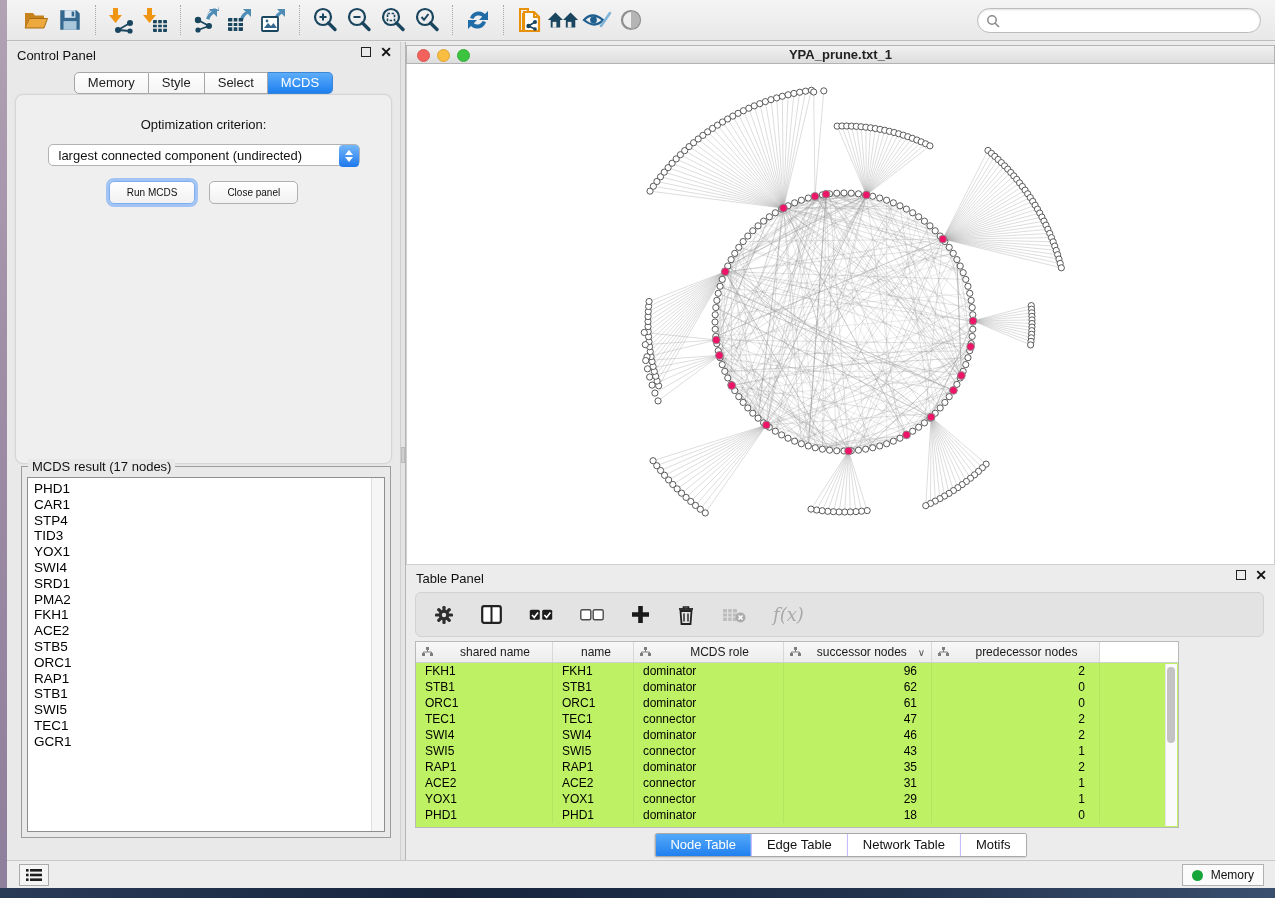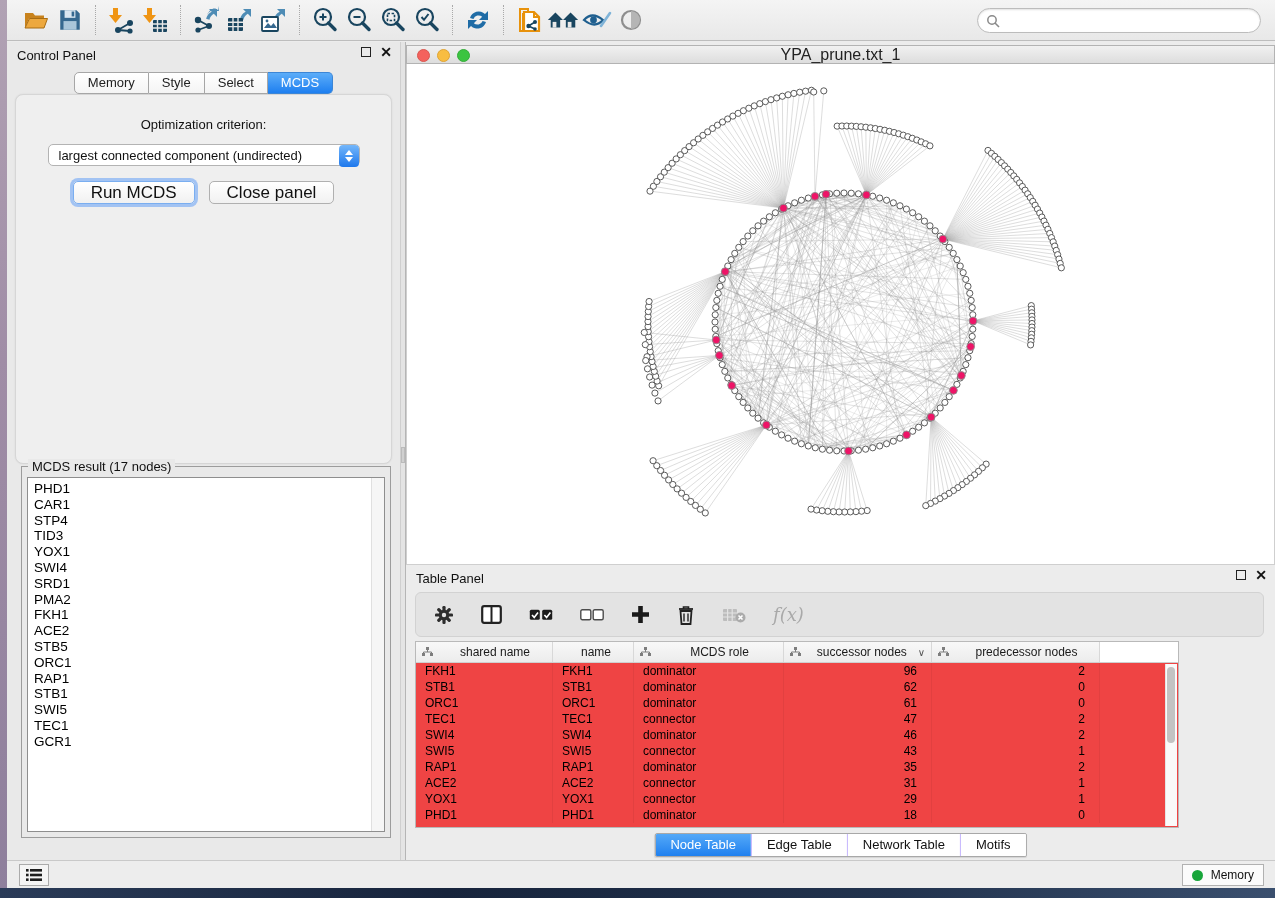--- a/index.html
+++ b/index.html
@@ -42,21 +42,21 @@
   #cp-inner { position:absolute; left:8px; top:52px; width:377px; height:370px;
     background:#efefef; border:1px solid #d6d6d6; border-radius:8px; box-shadow:0 0 2px rgba(0,0,0,.08); }
   #opt-label { text-align:center; font-size:13px; color:#111; margin-top:22px; }
   #opt-select { position:relative; width:312px; height:22px; margin:12px auto 0; background:#fff;
     border:1px solid #b3b3b3; border-radius:5px; font-size:13px; line-height:22px; padding-left:10px; color:#111; }
   #opt-stepper { position:absolute; right:0px; top:0px; width:20px; height:22px; border-radius:4px;
     background:linear-gradient(#74b7fb,#1e78ec); display:flex; flex-direction:column; align-items:center; justify-content:center; gap:2px; }
   .chev-up { width:0; height:0; border-left:4px solid transparent; border-right:4px solid transparent; border-bottom:5px solid #fff; }
   .chev-down { width:0; height:0; border-left:4px solid transparent; border-right:4px solid transparent; border-top:5px solid #fff; }
   #cp-buttons { display:flex; justify-content:center; gap:14px; margin-top:15px; }
-  .mac-btn { height:23px; padding:0 17px; font-size:17px; color:#111;
+  .mac-btn { height:23px; padding:0 17px; font-size:10px; color:#111;
     background:linear-gradient(#ffffff,#f1f1f1); border:1px solid #b0b0b0; border-radius:5px; }
   .mac-btn.focused { box-shadow:0 0 0 3px rgba(110,165,245,.6); border-color:#7aaef0; }
 
   #mcds-group { position:absolute; left:14px; top:424px; width:370px; height:372px;
     border:1px solid #9c9c9c; }
   #mcds-title { position:absolute; top:-8px; left:6px; background:#e9e9e9; padding:0 4px; font-size:13px; color:#111; }
   #mcds-list { position:absolute; left:5px; top:10px; right:5px; bottom:5px; background:#fff;
     border:1px solid #8e8e8e; overflow:hidden; }
   #mcds-items { padding:3px 0 0 6px; font-size:13.5px; line-height:15.8px; color:#000; }
   #mcds-scroll { position:absolute; right:0; top:0; bottom:0; width:13px; background:#f6f6f6; border-left:1px solid #e0e0e0; }
@@ -64,37 +64,37 @@
   
   #splitter { position:absolute; left:393px; top:42px; width:6px; height:818px; background:#e4e4e4;
     border-left:1px solid #cfcfcf; border-right:1px solid #b5b5b5; }
   #splitter .grip { position:absolute; left:0px; top:405px; width:4px; height:16px; background:#d0d0d0;
     border:1px solid #bbb; }
 
   
   #net-window { position:absolute; left:399px; top:45px; width:869px; height:520px; }
   #net-titlebar { position:relative; height:19px; background:linear-gradient(#f1f1f1,#dddddd);
     border:1px solid #b3b3b3; display:flex; align-items:center; justify-content:center; }
-  #net-title { font-size:16px; font-weight:normal; color:#222; }
+  #net-title { font-size:13px; font-weight:bold; color:#222; }
   .lights { position:absolute; left:10px; top:3px; display:flex; gap:7px; }
   .light { width:13px; height:13px; border-radius:50%; }
   .light.red { background:#f4625d; border:1px solid #d95750; }
   .light.yellow { background:#f8bd41; border:1px solid #dfa434; }
   .light.green { background:#3cc441; border:1px solid #34ad39; }
   #net-canvas { position:absolute; left:0; top:19px; width:869px; height:501px; background:#fff;
     border:1px solid #cfcfcf; border-top:none; }
 
   
   #table-panel { position:absolute; left:399px; top:565px; width:869px; height:295px; background:#ececec; }
   #tp-toolbar { position:absolute; left:9px; top:27px; width:849px; height:45px; background:#e3e3e3;
     border:1px solid #d2d2d2; border-radius:6px; display:flex; align-items:center; padding-left:18px; gap:27px; }
   .tpicon { display:flex; align-items:center; justify-content:center; }
   .fx-label { font-family:"DejaVu Serif", serif; font-style:italic; font-size:18px; color:#a9a9a9; }
 
-  #node-table { position:absolute; left:9px; top:76px; width:764px; height:187px; background:#ef4444;
+  #node-table { position:absolute; left:9px; top:76px; width:764px; height:187px; background:#bef264;
     border:1px solid #b9b9b9; overflow:hidden; }
   #nt-header { display:flex; height:21px; background:linear-gradient(#f8f8f8,#ececec); border-bottom:1px solid #cfcfcf; }
   .hcell { display:flex; align-items:center; border-right:1px solid #d8d8d8; font-size:12px; color:#1a1a1a; padding-left:6px; }
   .hcell .hlabel { flex:1; text-align:center; }
   .hcell .sort { font-size:10px; color:#555; padding-right:6px; }
   .hfill { flex:1; background:#fff; }
   .trow { display:flex; height:16px; font-size:12px; color:#000; align-items:center; }
   .tcell { height:100%; display:flex; align-items:center; border-right:1px solid rgba(0,0,0,.05); }
   .tcell.left { padding-left:9px; }
   .tcell.num { justify-content:flex-end; padding-right:14px; }

